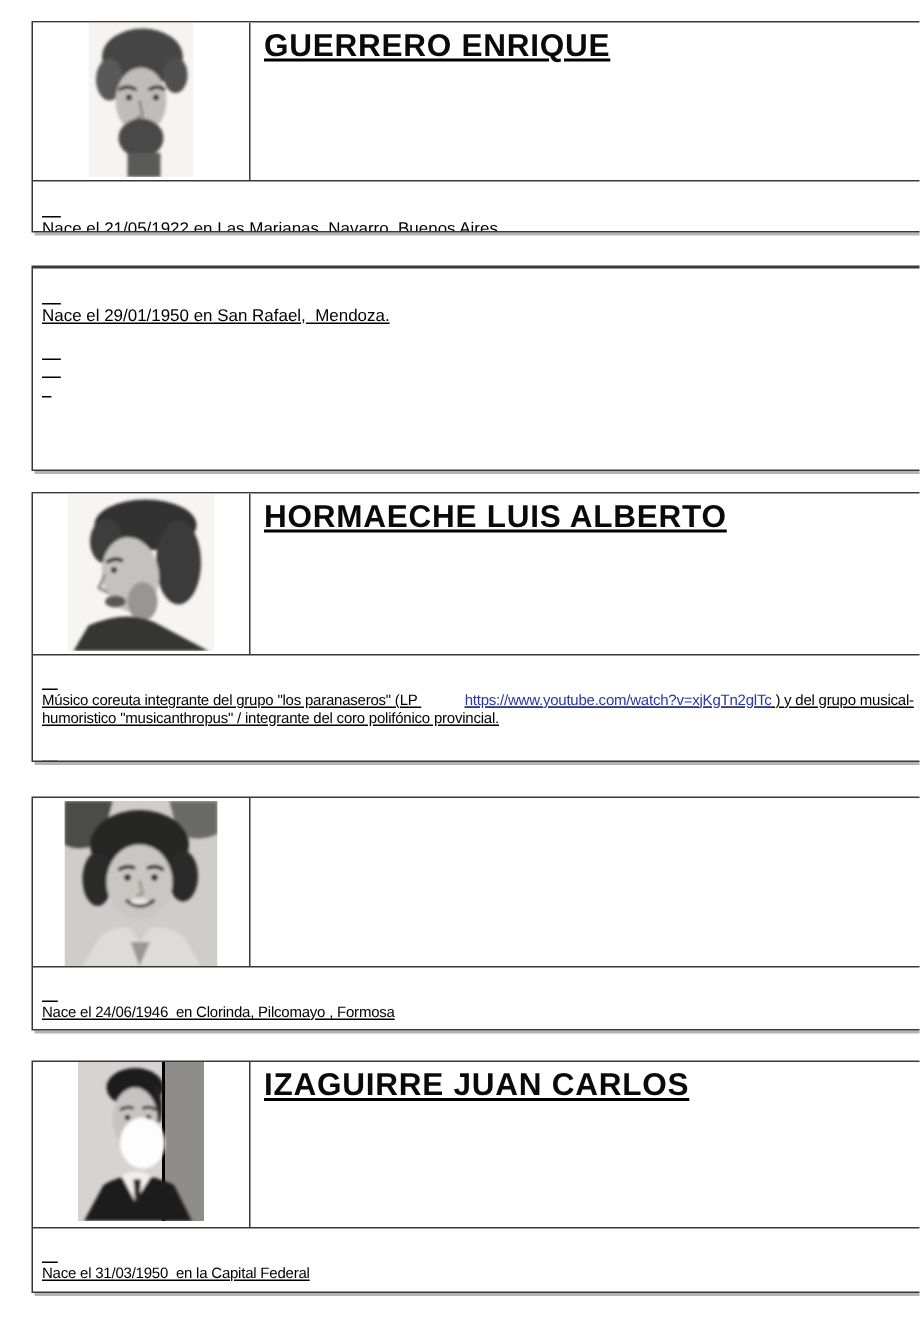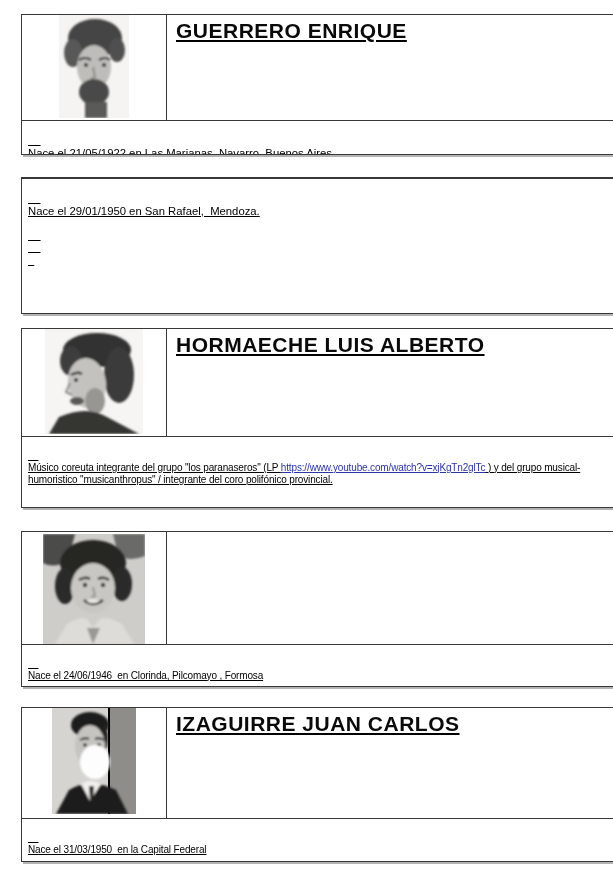--- a/index.html
+++ b/index.html
@@ -25,21 +25,21 @@
     margin:0;font-size:21px;font-weight:700;letter-spacing:.5px;
     color:#0a0a0a;line-height:1.15;white-space:nowrap;
   }
   .bio{
     box-sizing:border-box;border-top:1.6px solid #383838;
     padding:1px 6px 2px 6px;white-space:pre-wrap;
   }
   .bio-a .bio{font-size:11.3px;line-height:12.3px;}
   .bio-b .bio{font-size:10px;line-height:11.9px;letter-spacing:-.15px;}
   .bio-line{margin:0;}
-  a.biolink{text-decoration:underline;cursor:pointer;}
+  a.biolink{text-decoration:underline;cursor:pointer;margin-left:29px;}
   
   #card1{top:14px;height:141px;}  #card1 .row-top{height:105px;}
   #card2{top:177px;height:137px;} #card2 .row-top{height:97px;}
   #card3{top:328px;height:180px;} #card3 .row-top{height:107px;}
   #card4{top:531px;height:156px;} #card4 .row-top{height:112px;}
   #card5{top:707px;height:155px;} #card5 .row-top{height:110px;}
   .photo{display:block;}
 </style>
 </head>
 <body>

